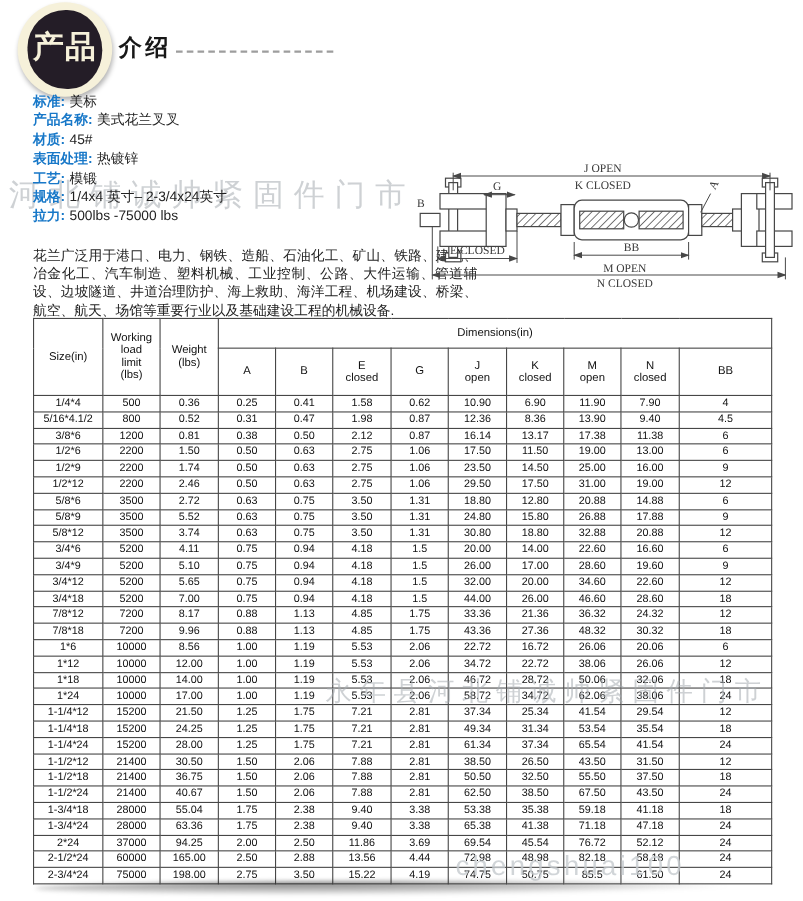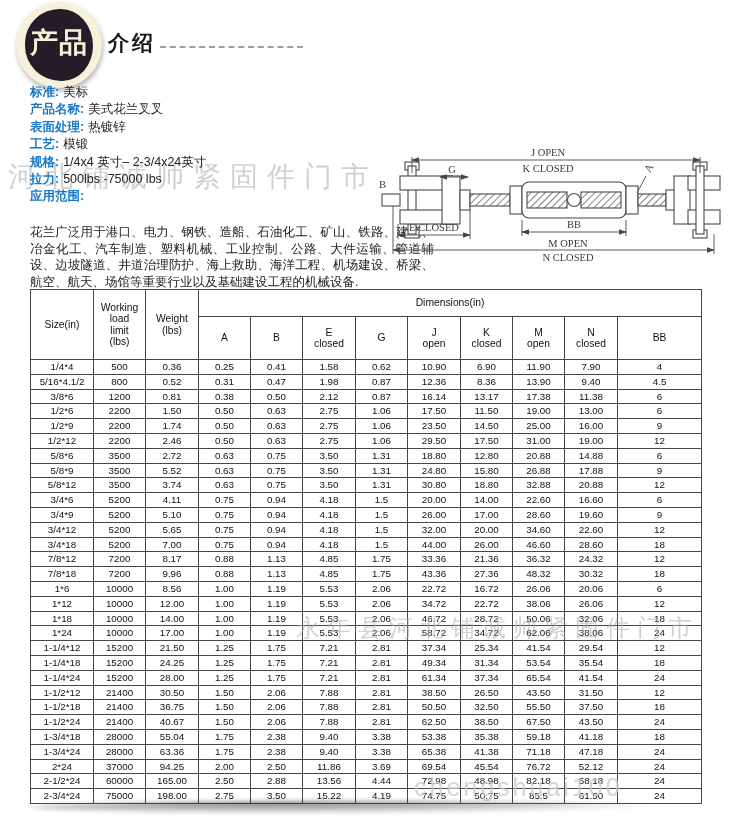--- a/index.html
+++ b/index.html
@@ -62,25 +62,25 @@
     <div class="badge-text">产品</div>
   </div>
   <div class="page-title">介绍</div>
   <div class="title-dashes"></div>
 
   <div class="wm wm-upper">河北铺诚帅紧固件门市</div>
 
   <div class="info">
     <div class="info-row"><span class="info-label">标准:</span><span class="info-value">美标</span></div>
     <div class="info-row"><span class="info-label">产品名称:</span><span class="info-value">美式花兰叉叉</span></div>
+    <div class="info-row"><span class="info-label">材质:</span><span class="info-value">45#</span></div>
     <div class="info-row"><span class="info-label">表面处理:</span><span class="info-value">热镀锌</span></div>
     <div class="info-row"><span class="info-label">工艺:</span><span class="info-value">模锻</span></div>
     <div class="info-row"><span class="info-label">规格:</span><span class="info-value">1/4x4 英寸– 2-3/4x24英寸</span></div>
     <div class="info-row"><span class="info-label">拉力:</span><span class="info-value">500lbs -75000 lbs</span></div>
-    <div class="info-row"><span class="info-label">应用范围:</span></div>
   </div>
   <div class="app-text">花兰广泛用于港口、电力、钢铁、造船、石油化工、矿山、铁路、建筑、冶金化工、汽车制造、塑料机械、工业控制、公路、大件运输、管道辅设、边坡隧道、井道治理防护、海上救助、海洋工程、机场建设、桥梁、航空、航天、场馆等重要行业以及基础建设工程的机械设备.</div>
 
   <div class="diagram">
     <svg width="352" height="148" viewBox="0 0 352 148">
       <defs>
         <pattern id="hatch" width="5" height="5" patternUnits="userSpaceOnUse" patternTransform="rotate(45)">
           <rect width="5" height="5" fill="#ffffff"></rect>
           <line x1="0" y1="0" x2="0" y2="5" stroke="#5a5a5a" stroke-width="1.5"></line>
         </pattern>

